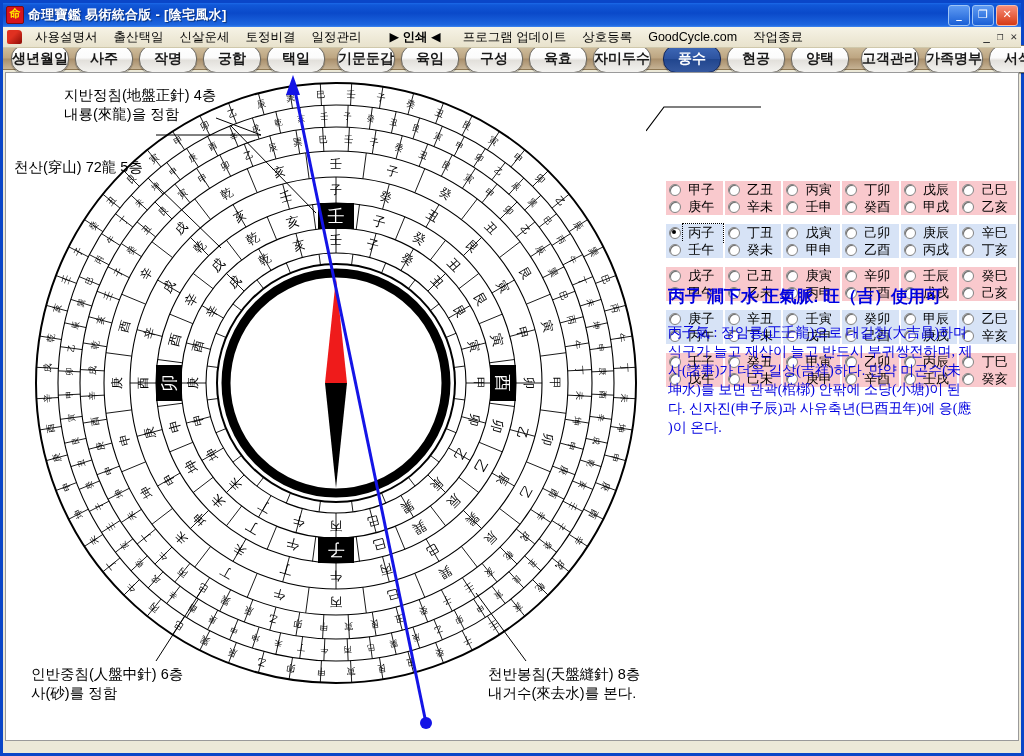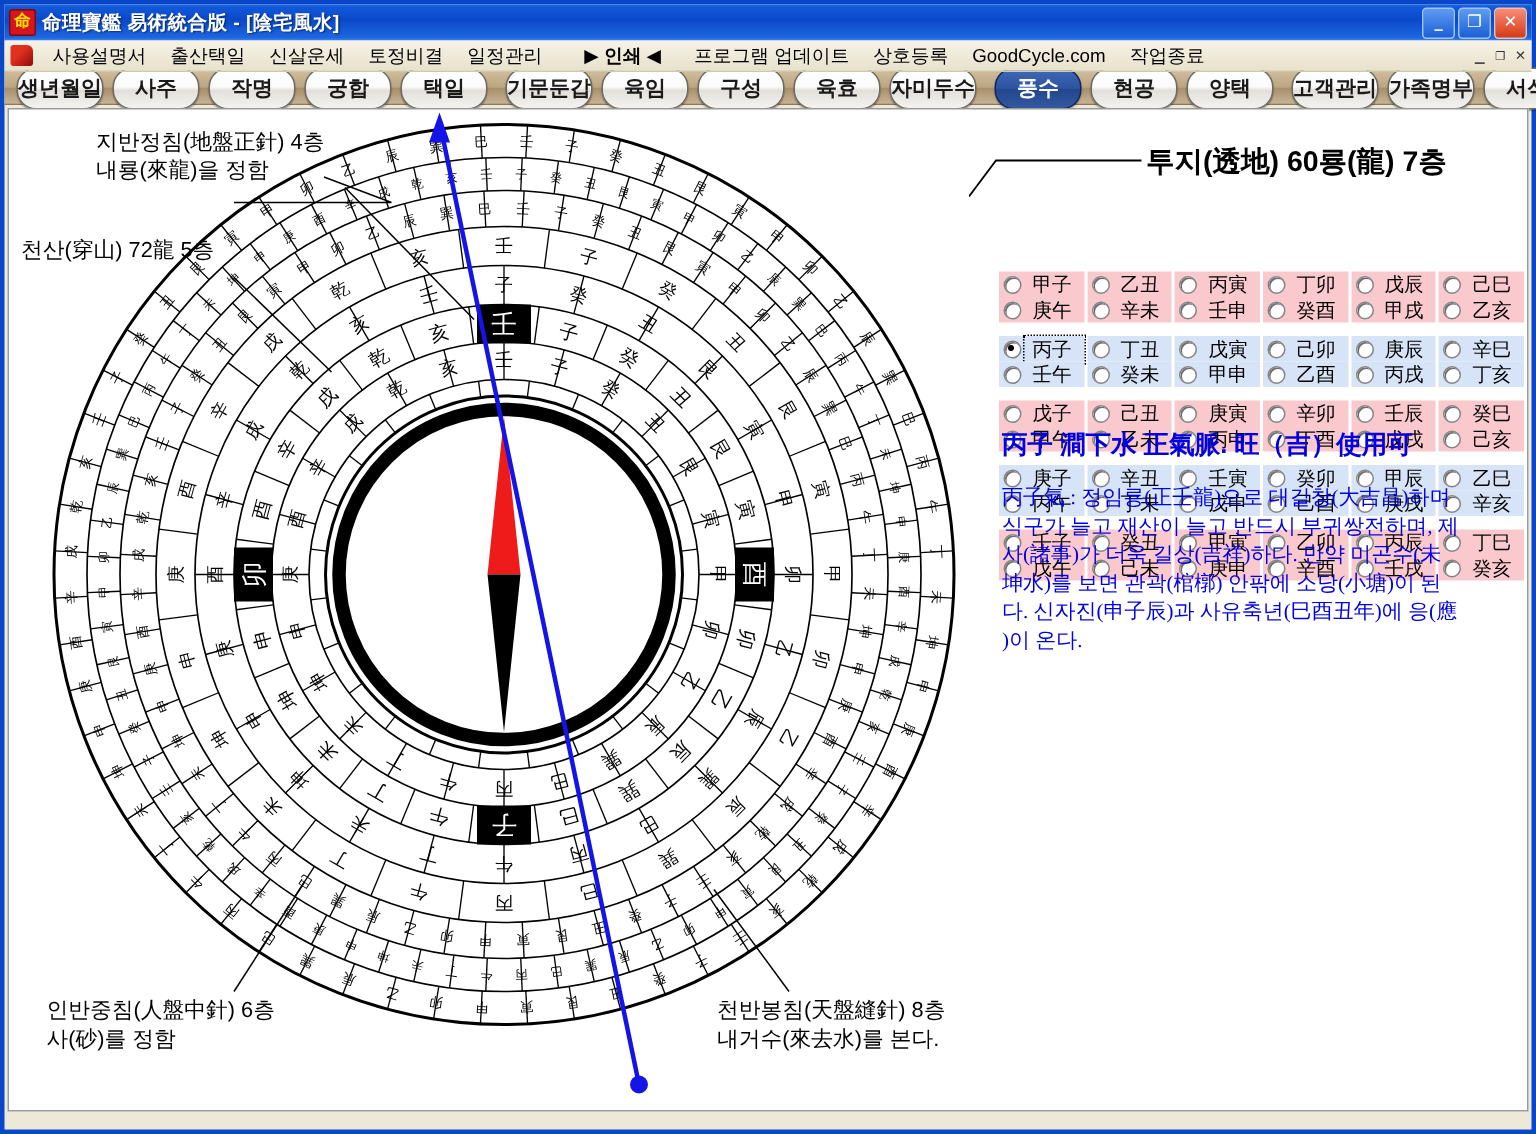--- a/index.html
+++ b/index.html
@@ -832,38 +832,37 @@
           <polygon points="287,2 280,22 294,22" fill="#1414e6"></polygon>
           <circle cx="420" cy="650" r="6" fill="#1414e6"></circle>
         </g>
       </svg>
 
       <div class="anno" style="left:58px;top:13px;">지반정침(地盤正針) 4층
 내룡(來龍)을 정함</div>
       <div class="anno" style="left:8px;top:85px;">천산(穿山) 72龍 5층</div>
       <div class="anno" style="left:25px;top:592px;">인반중침(人盤中針) 6층
 사(砂)를 정함</div>
-      <div class="anno" style="left:472px;top:592px;">천반봉침(天盤縫針) 8층
+      <div class="anno" style="left:482px;top:592px;">천반봉침(天盤縫針) 8층
 내거수(來去水)를 본다.</div>
 
       <svg width="660" height="665" style="position:absolute;left:0;top:0;pointer-events:none;">
         <path d="M255,62 L210,45 M255,62 L150,62" stroke="#000" stroke-width="1" fill="none"></path>
         <line x1="224" y1="52" x2="310" y2="140" stroke="#000" stroke-width="1"></line>
         <line x1="150" y1="112" x2="215" y2="175" stroke="#000" stroke-width="1"></line>
         <line x1="150" y1="588" x2="197" y2="515" stroke="#000" stroke-width="1"></line>
         <line x1="520" y1="588" x2="470" y2="520" stroke="#000" stroke-width="1"></line>
       </svg>
     </div>
 
     <div class="rpanel">
       <svg width="380" height="60" style="position:absolute;left:0;top:0;">
         <path d="M0,58 L18,34 L115,34" stroke="#000" stroke-width="1.2" fill="none"></path>
       </svg>
 
-      <div class="r-title">투지(透地) 60룡(龍) 7층</div>
 
       <div class="grid" id="radio-grid">
           <div class="gblock pink">
             <div class="grow">
               <div class="cell">
                 <span class="radio"></span>
                 <span class="lbl">甲子</span>
               </div>
               <div class="cell">
                 <span class="radio"></span>

